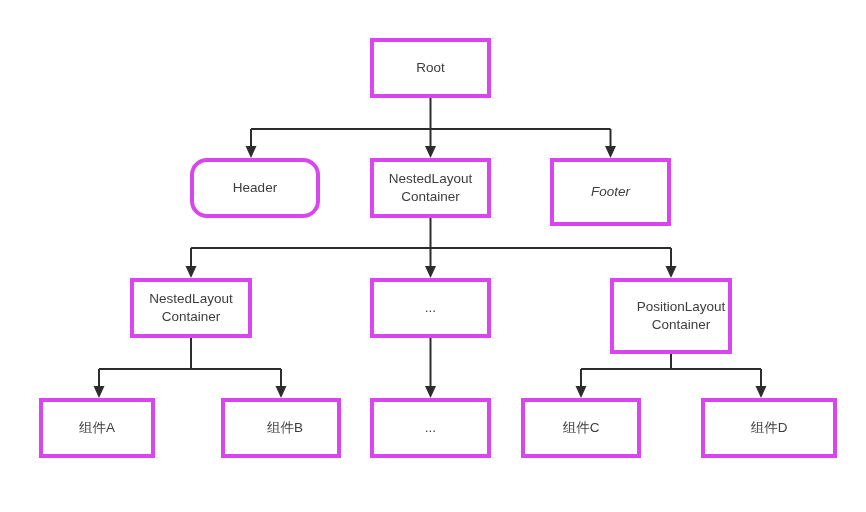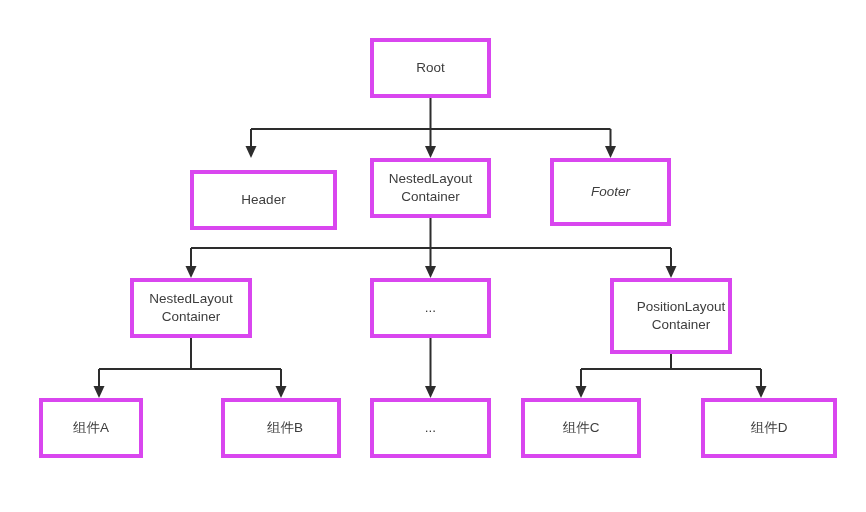--- a/index.html
+++ b/index.html
@@ -74,41 +74,41 @@
 
     <path class="edge" d="M671 338 V369 M581 369 H761 M581 369 V387 M761 369 V387"></path>
     <polygon class="arrowhead" points="575.5,386 586.5,386 581,398"></polygon>
     <polygon class="arrowhead" points="755.5,386 766.5,386 761,398"></polygon>
   </svg>
 
   <div class="node" style="left:370px; top:38px; width:121px; height:60px;">
     <span class="label">Root</span>
   </div>
 
-  <div class="node" style="left:190px; top:170px; width:147px; height:60px;">
+  <div class="node" style="left:190px; top:158px; width:130px; height:60px;border-radius:17px;">
     <span class="label">Header</span>
   </div>
   <div class="node" style="left:370px; top:158px; width:121px; height:60px;">
     <span class="label">NestedLayout Container</span>
   </div>
   <div class="node" style="left:550px; top:158px; width:121px; height:68px;font-style:italic;">
     <span class="label">Footer</span>
   </div>
 
   <div class="node" style="left:130px; top:278px; width:122px; height:60px;">
     <span class="label">NestedLayout Container</span>
   </div>
   <div class="node" style="left:370px; top:278px; width:121px; height:60px;">
     <span class="label">...</span>
   </div>
   <div class="node" style="left:610px; top:278px; width:122px; height:76px;padding-left:28px;">
     <span class="label">PositionLayout Container</span>
   </div>
 
-  <div class="node" style="left:39px; top:398px; width:104px; height:60px;">
+  <div class="node" style="left:39px; top:398px; width:116px; height:60px;">
     <span class="label">组件A</span>
   </div>
   <div class="node" style="left:221px; top:398px; width:120px; height:60px;padding-left:16px;">
     <span class="label">组件B</span>
   </div>
   <div class="node" style="left:370px; top:398px; width:121px; height:60px;">
     <span class="label">...</span>
   </div>
   <div class="node" style="left:521px; top:398px; width:120px; height:60px;text-align:right;">
     <span class="label">组件C</span>

